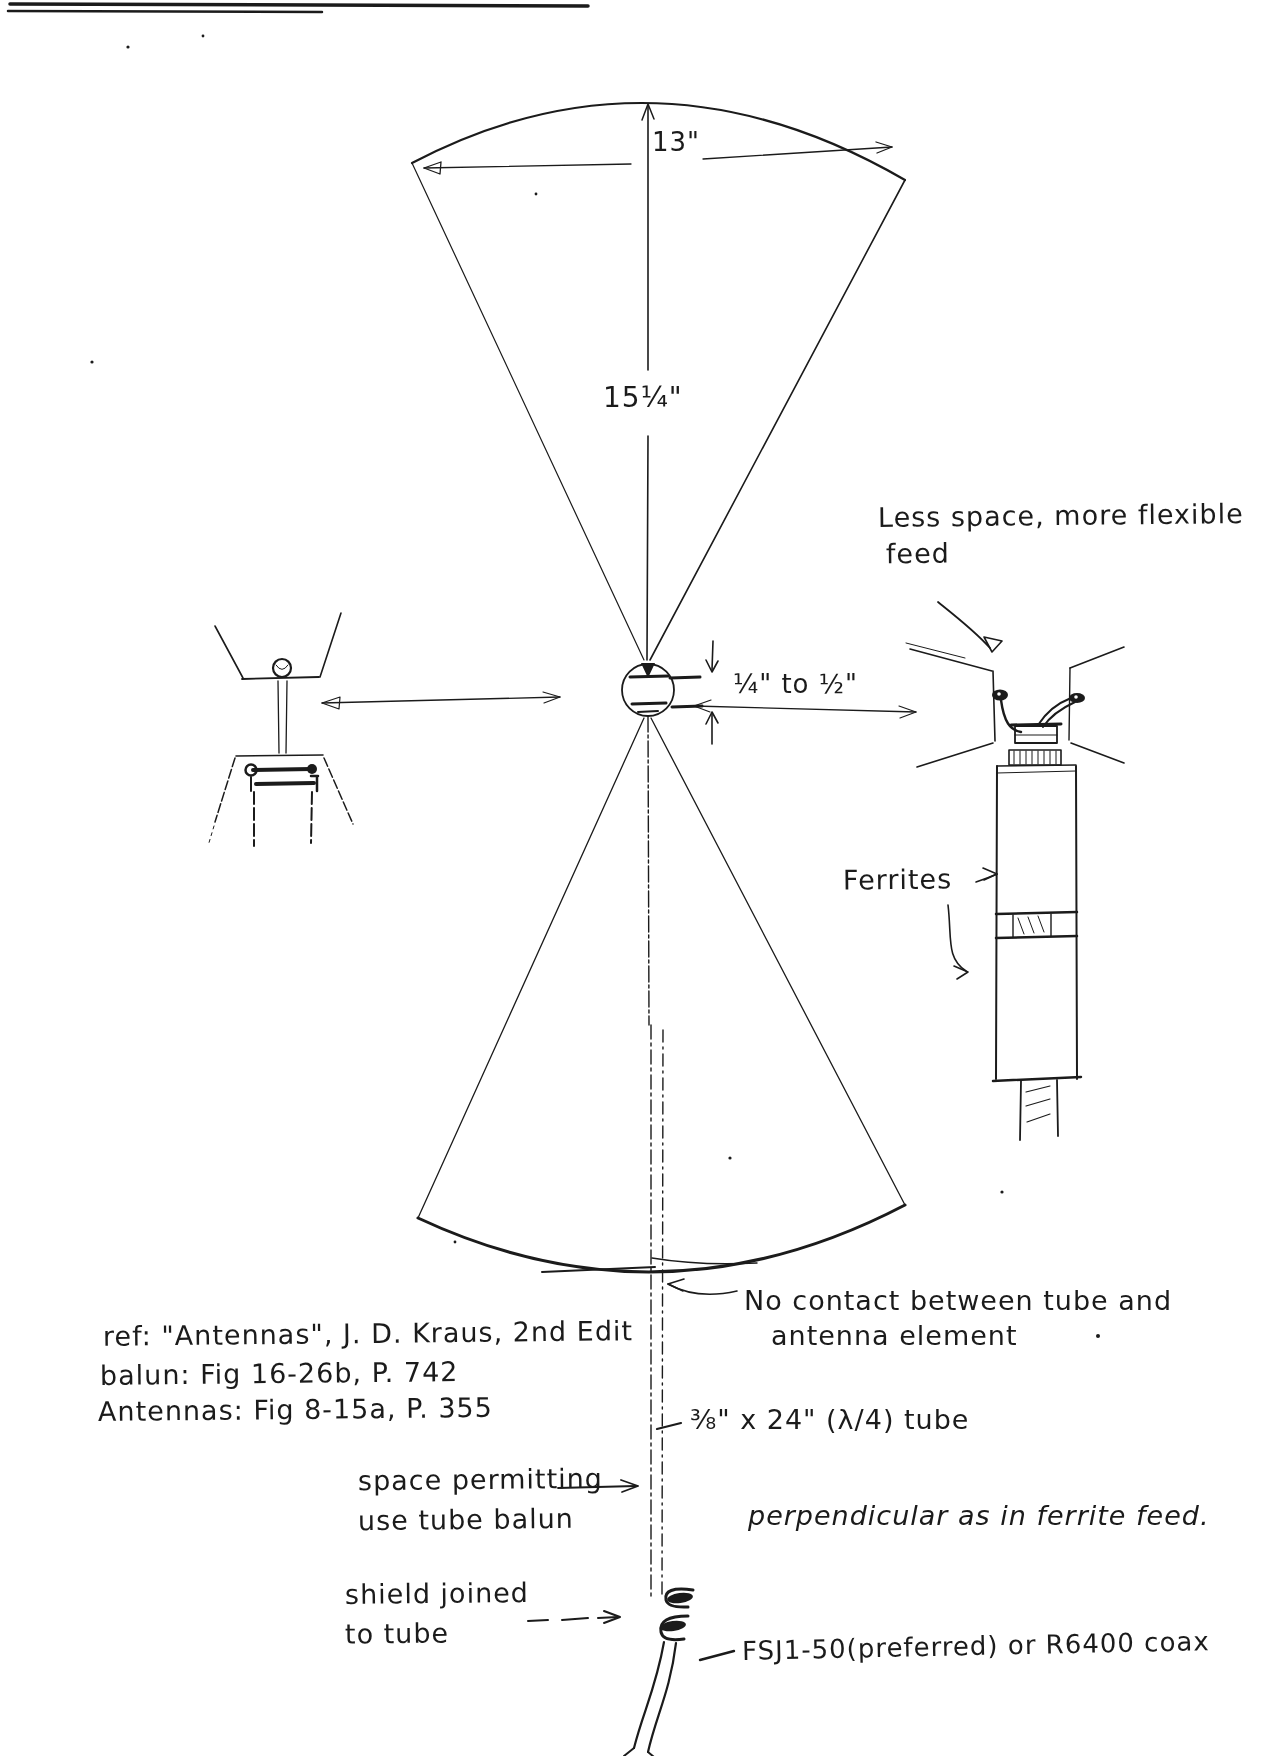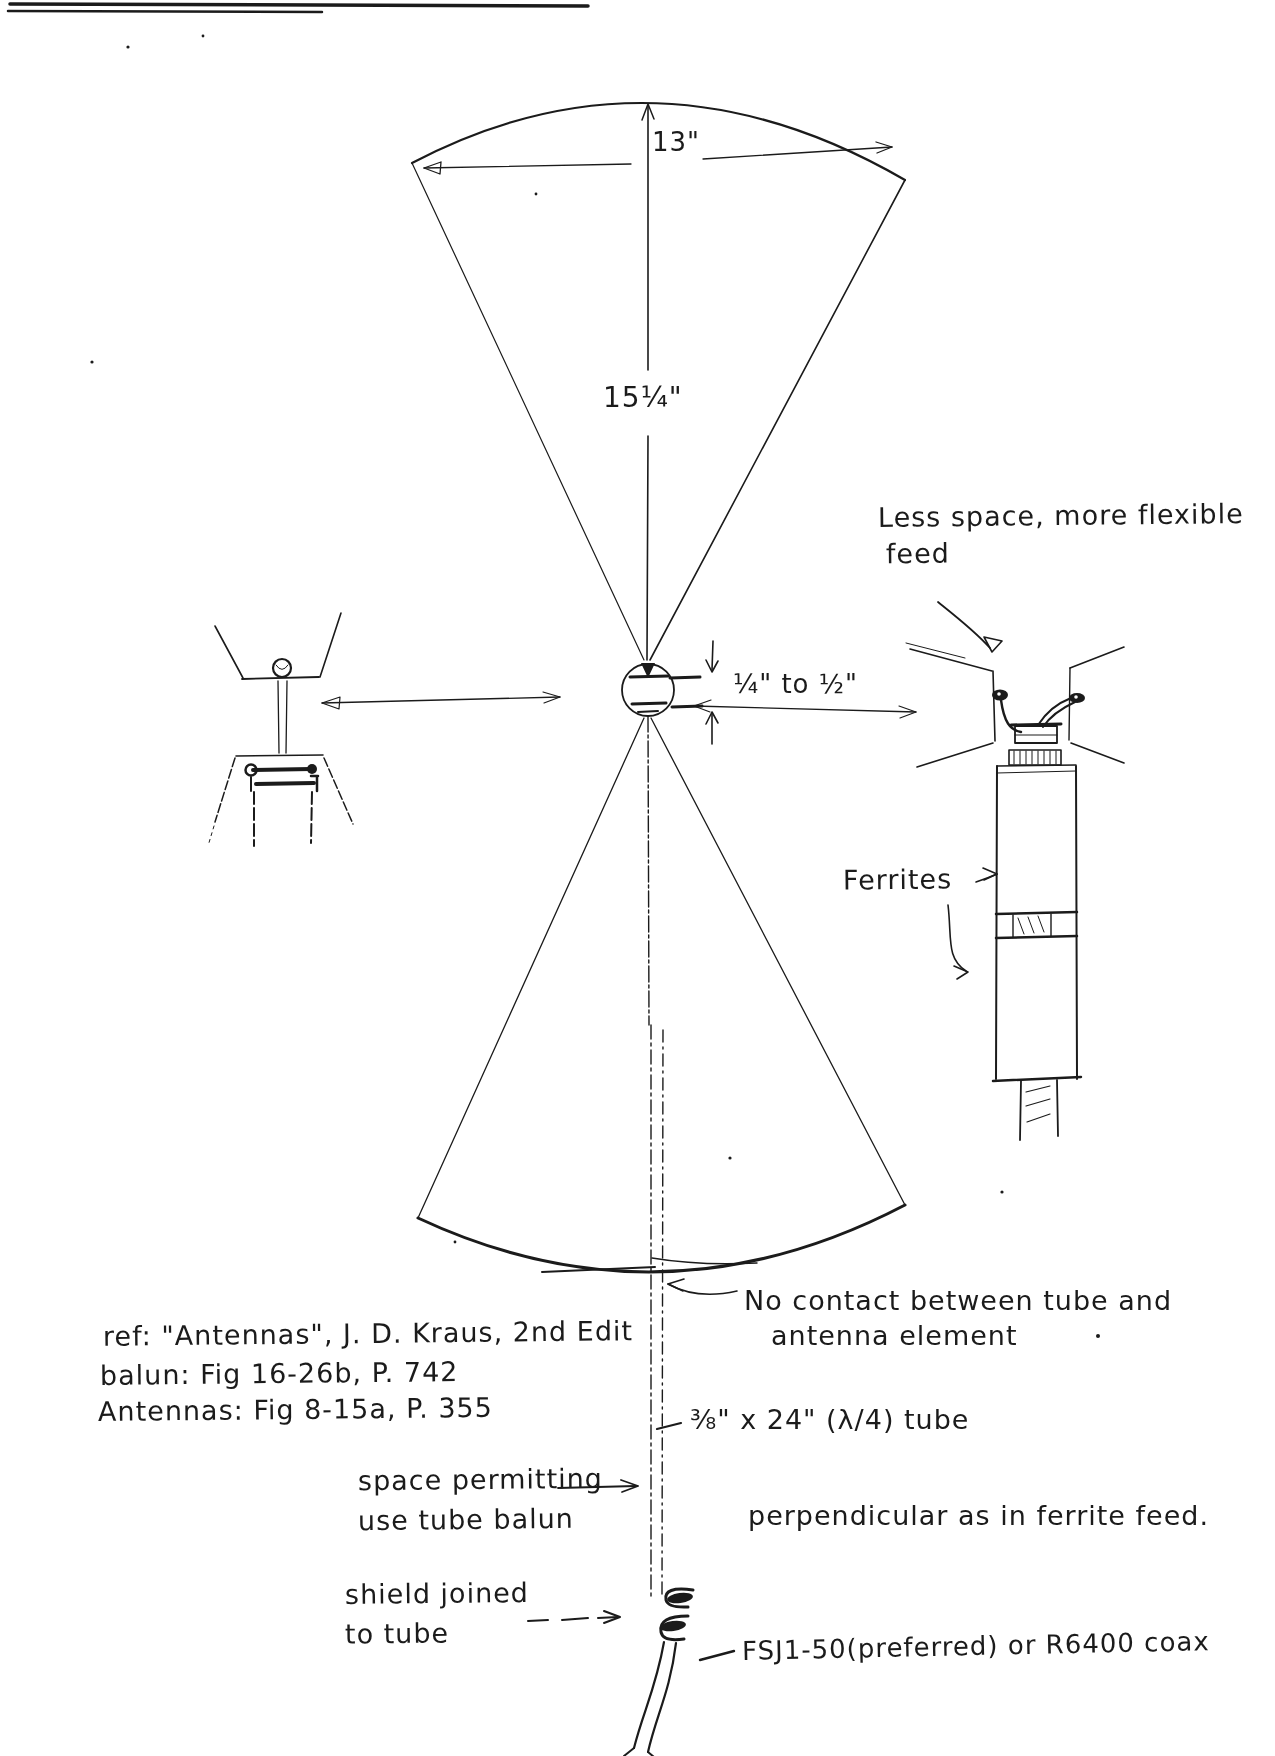--- a/index.html
+++ b/index.html
@@ -210,21 +210,21 @@
 
   <div class="hand t27" style="left:744px;top:1269px;margin-top:16px;">No contact between tube and</div>
   <div class="hand t27" style="left:771px;top:1320px;">antenna element</div>
 
   <div class="hand t27 tilt-s" style="left:103px;top:1318px;">ref: "Antennas", J. D. Kraus, 2nd Edit</div>
   <div class="hand t27 tilt-s" style="left:100px;top:1358px;">balun: Fig 16-26b, P. 742</div>
   <div class="hand t27 tilt-s" style="left:98px;top:1394px;">Antennas: Fig 8-15a, P. 355</div>
 
   <div class="hand t27" style="left:690px;top:1404px;">⅜" x 24" (λ/4) tube</div>
 
-  <div class="hand t27" style="left:748px;top:1500px;">perpendicular as in ferrite feed.</div>
+  <div class="hand t27" style="left:748px;top:1500px;font-style:italic;">perpendicular as in ferrite feed.</div>
 
   <div class="hand t27 tilt-s" style="left:358px;top:1464px;">space permitting</div>
   <div class="hand t27 tilt-s" style="left:358px;top:1504px;">use tube balun</div>
 
   <div class="hand t27 tilt-s" style="left:345px;top:1578px;">shield joined</div>
   <div class="hand t27 tilt-s" style="left:345px;top:1618px;">to tube</div>
 
   <div class="hand tilt-l" style="left:742px;top:1632px;">FSJ1-50(preferred) or R6400 coax</div>
 
 </div>

